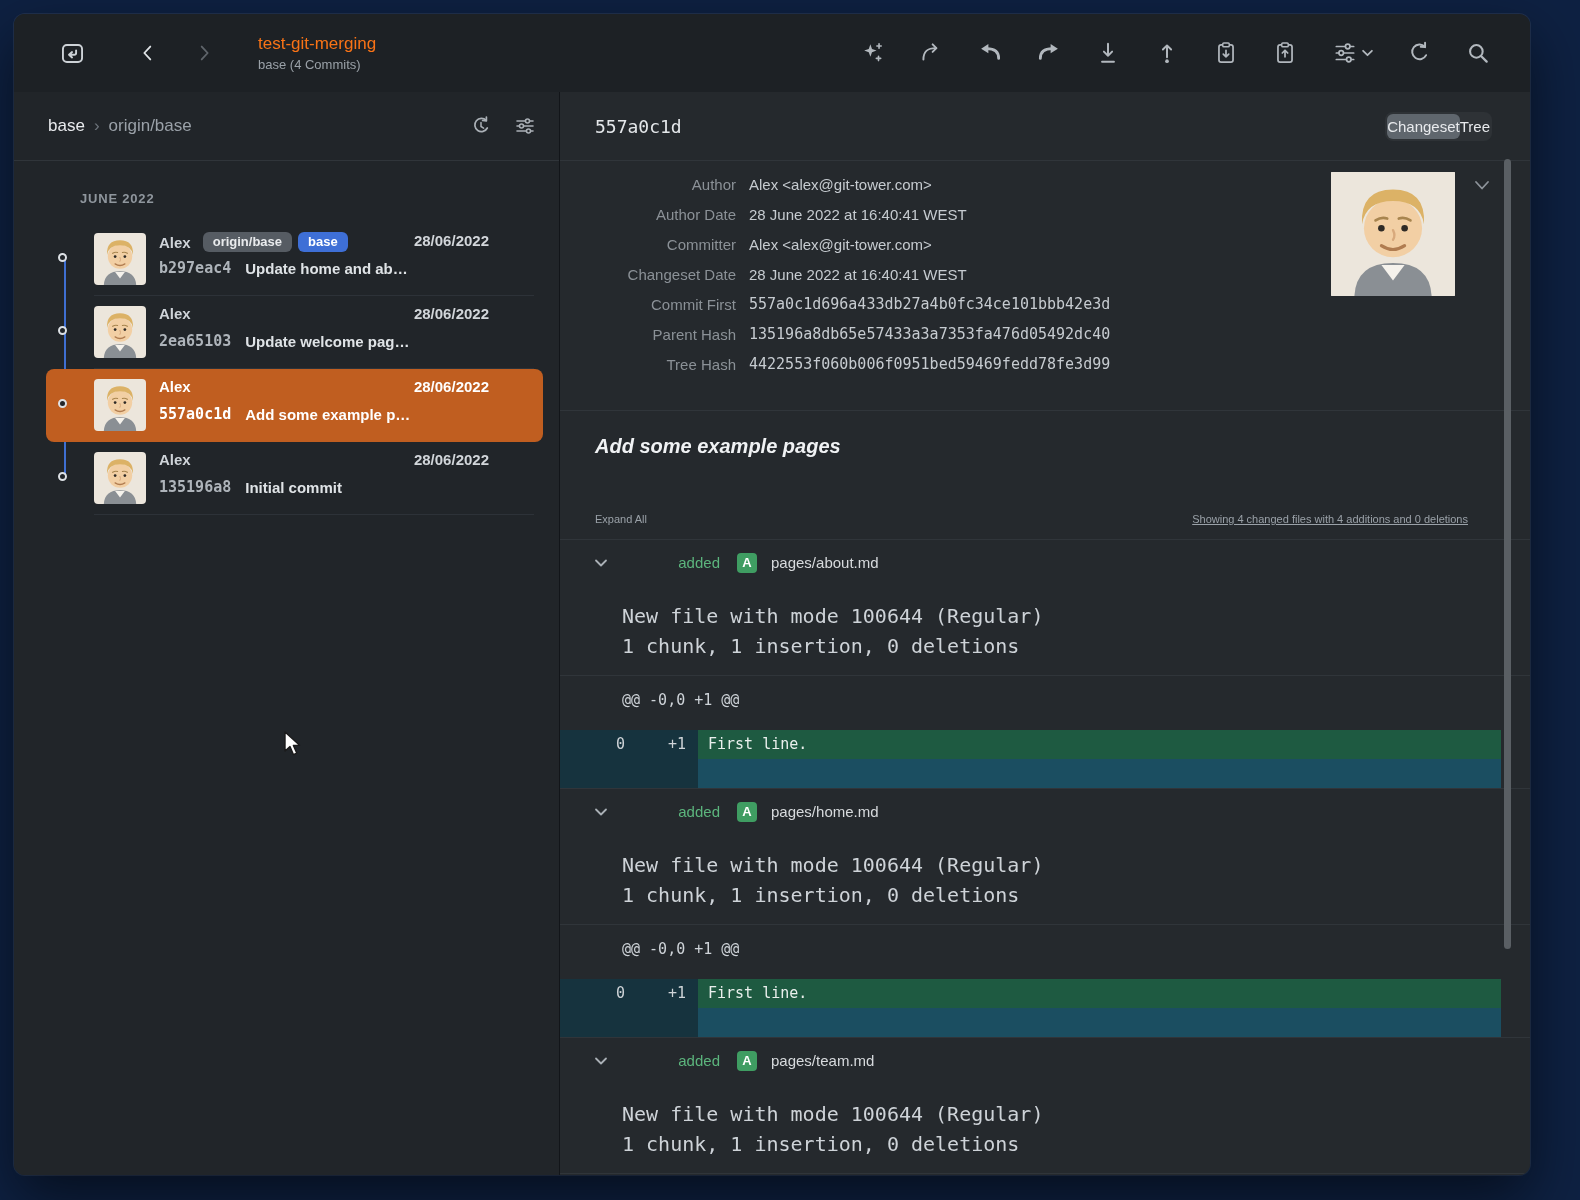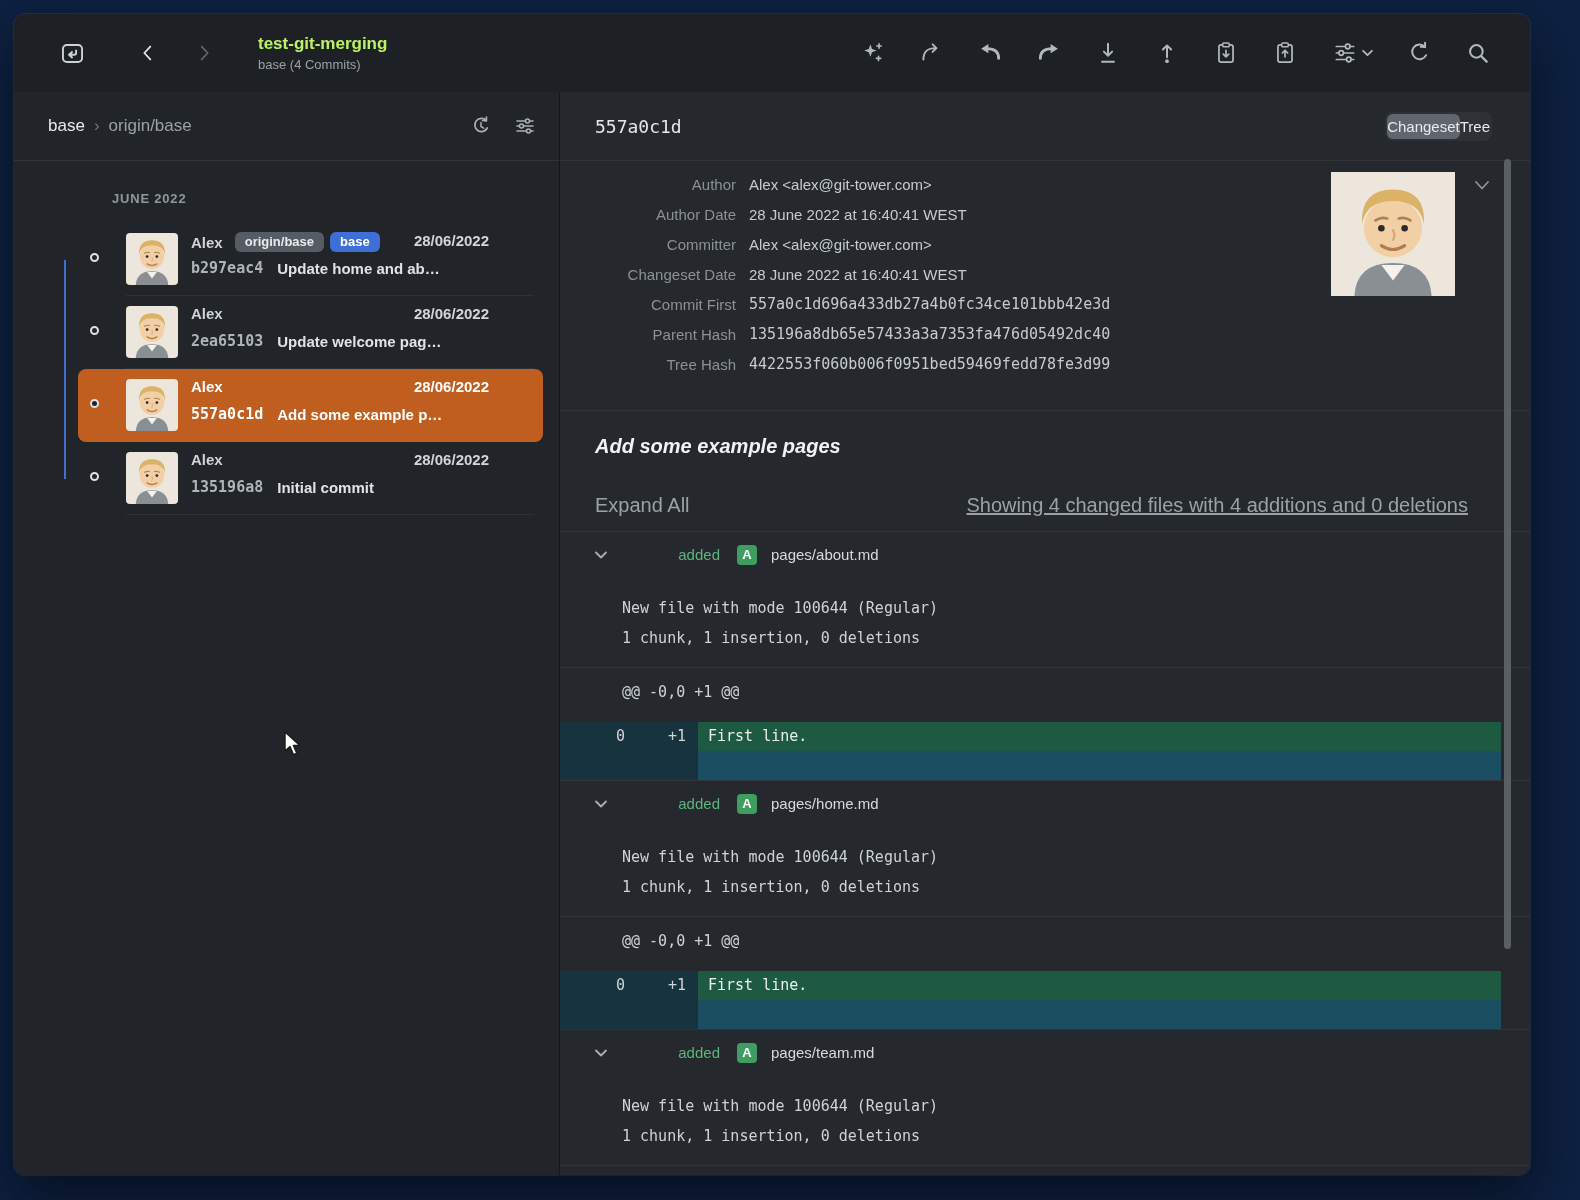--- a/index.html
+++ b/index.html
@@ -29,41 +29,41 @@
   .mono{font-family:"DejaVu Sans Mono",monospace;}
 
   .window{position:absolute;left:14px;top:14px;width:1516px;height:1161px;background:var(--panel);
     border-radius:11px;overflow:hidden;box-shadow:0 0 0 1px rgba(255,255,255,.07),0 24px 60px rgba(0,0,0,.55);}
 
   
   .titlebar{height:78px;background:var(--titlebar);position:relative;}
   .tb-left{position:absolute;left:44px;top:0;height:78px;display:flex;align-items:center;gap:30px;}
   .tbtn{background:none;border:none;padding:0;cursor:default;display:flex;align-items:center;justify-content:center;width:28px;height:28px;}
   .tb-title{margin-left:10px;line-height:1.25;}
-  .tb-title .t1{font-size:17px;font-weight:bold;color:#bef264;text-align:center;}
+  .tb-title .t1{font-size:17px;font-weight:normal;color:#f97316;text-align:center;}
   .tb-title .t2{font-size:13px;color:var(--txt2);margin-top:2px;}
   .tb-right{position:absolute;right:38px;top:0;height:78px;display:flex;align-items:center;gap:31px;}
   .tbtn svg{display:block;}
   .wide{width:44px;}
 
   
   .content{display:flex;height:1083px;}
   .sidebar{width:545px;background:var(--panel);position:relative;display:flex;flex-direction:column;}
   .detail{flex:1;background:var(--detail);border-left:1px solid var(--divider-strong);position:relative;display:flex;flex-direction:column;}
 
   
   .sidebar-header{height:69px;border-bottom:1px solid var(--divider);display:flex;align-items:center;padding:0 20px 0 34px;flex:none;}
   .crumb-current{font-size:17px;color:var(--txt);}
   .crumb-sep{font-size:17px;color:var(--txt3);margin:0 9px;}
   .crumb-parent{font-size:17px;color:var(--txt2);}
   .sh-spacer{flex:1;}
   .sh-icons{display:flex;gap:16px;align-items:center;}
 
   
-  .commit-list{position:relative;flex:1;overflow:hidden;padding-left:32px;}
+  .commit-list{position:relative;flex:1;overflow:hidden;}
   .month-label{margin-top:24px;margin-bottom:10px;height:28px;line-height:28px;padding-left:66px;font-size:13px;
     letter-spacing:.8px;color:#8f969d;font-weight:bold;}
   .timeline-line{position:absolute;left:50px;top:99px;width:2px;height:219px;background:#3f6fd1;}
   .commit-row{position:relative;height:73px;font-weight:bold;}
   .commit-row.selected::before{content:'';position:absolute;left:32px;right:16px;top:0;bottom:0;background:var(--orange);border-radius:8px;}
   .commit-row:not(.selected) .row-sep{position:absolute;left:80px;right:25px;bottom:0;height:1px;background:#2d3238;}
   .dot{position:absolute;left:44px;top:30px;width:9px;height:9px;border:2px solid #dde1e5;border-radius:50%;background:var(--panel);z-index:2;}
   .avatar-slot{position:absolute;left:80px;top:10px;width:52px;height:52px;border-radius:4px;overflow:hidden;z-index:1;}
   .avatar-slot svg{width:100%;height:100%;display:block;}
   .c-line1{position:absolute;left:145px;right:70px;top:9px;display:flex;align-items:center;z-index:1;}
@@ -93,35 +93,35 @@
   .meta{padding:8px 0 0 0;position:relative;}
   .meta-row{display:flex;height:30px;align-items:center;font-size:15px;}
   .m-label{width:176px;text-align:right;color:#8b9197;flex:none;}
   .m-value{margin-left:13px;color:#c6cbd0;white-space:nowrap;}
   .avatar-large{position:absolute;top:11px;right:72px;width:130px;height:124px;border-radius:4px;overflow:hidden;}
   .avatar-large svg{width:100%;height:100%;display:block;}
   .avatar-chevron{position:absolute;top:16px;right:40px;}
 
   .message-section{margin-top:31px;border-top:1px solid var(--divider);padding:24px 62px 14px 35px;}
   .msg-title{font-size:20px;font-weight:bold;color:#f0f2f4;font-style:italic;}
-  .msg-row2{margin-top:36px;display:flex;align-items:flex-start;font-size:20px;color:var(--txt2);}
+  .msg-row2{margin-top:55px;display:flex;align-items:flex-start;font-size:11px;color:var(--txt2);}
   .expand-all{cursor:default;}
   .msg-spacer{flex:1;}
   .summary{text-align:right;text-decoration:underline;}
 
   
   .file{border-top:1px solid var(--divider);}
   .file-header{height:45px;display:flex;align-items:center;padding-left:32px;}
   .f-chevron{flex:none;display:flex;}
   .f-status{width:102px;margin-left:8px;text-align:right;font-size:15px;color:var(--green-txt);flex:none;}
   .f-badge{margin-left:17px;width:20px;height:20px;border-radius:4px;background:var(--green-badge);color:#fff;
     font-size:13px;font-weight:bold;display:flex;align-items:center;justify-content:center;flex:none;}
   .f-path{margin-left:14px;font-size:15px;color:#d7dadd;}
   .f-info{padding:16px 0 14px 62px;}
-  .info-line{height:30px;line-height:30px;font-size:15px;color:var(--mono-txt);}
+  .info-line{height:30px;line-height:30px;font-size:20px;color:var(--mono-txt);}
   .f-hunkwrap{border-top:1px solid var(--divider);padding:14px 0 20px 62px;}
   .f-hunk{font-size:15px;line-height:20px;color:var(--mono-txt);}
   .f-lines{margin-right:29px;}
   .d-row{display:flex;height:29px;align-items:stretch;}
   .g{background:var(--gutter);color:#cfd4d8;font-size:15px;line-height:29px;text-align:right;flex:none;}
   .g.old{width:81px;padding-right:16px;}
   .g.new{width:57px;padding-right:12px;}
   .d-text{flex:1;font-size:15px;line-height:29px;padding-left:10px;color:#e9efec;}
   .d-row.added .d-text{background:var(--added-bg);}
   .d-row.filler .d-text{background:var(--filler-bg);}

